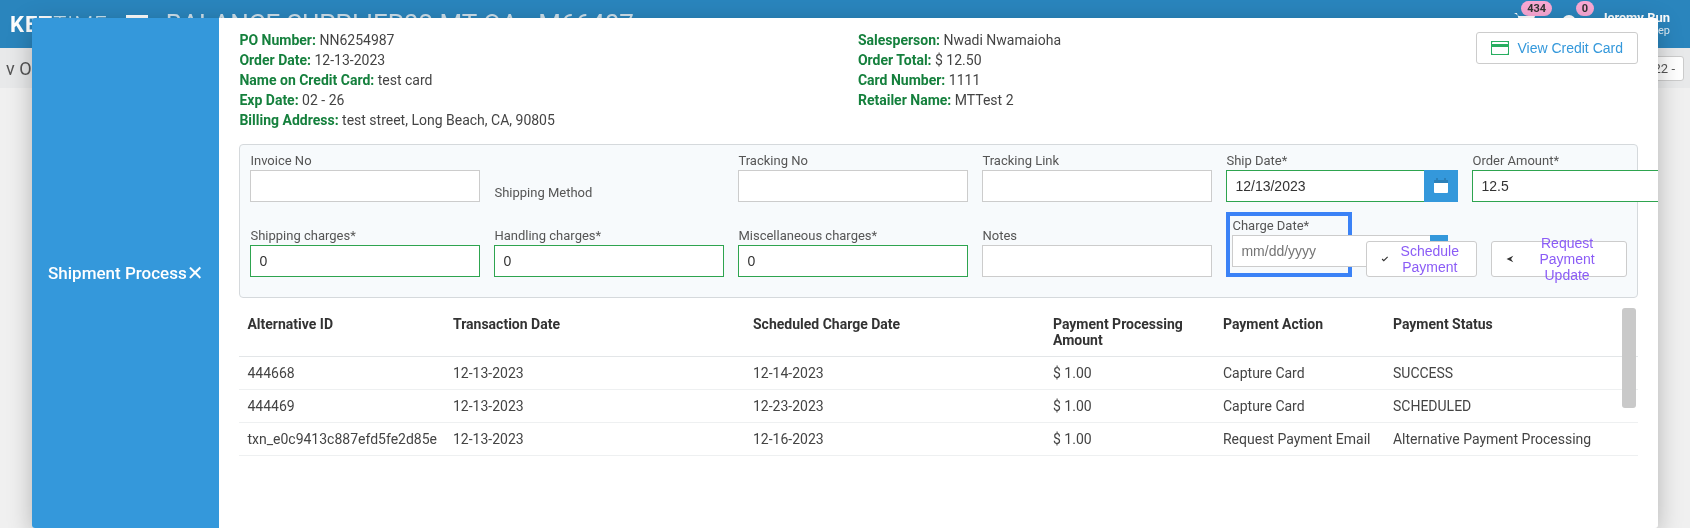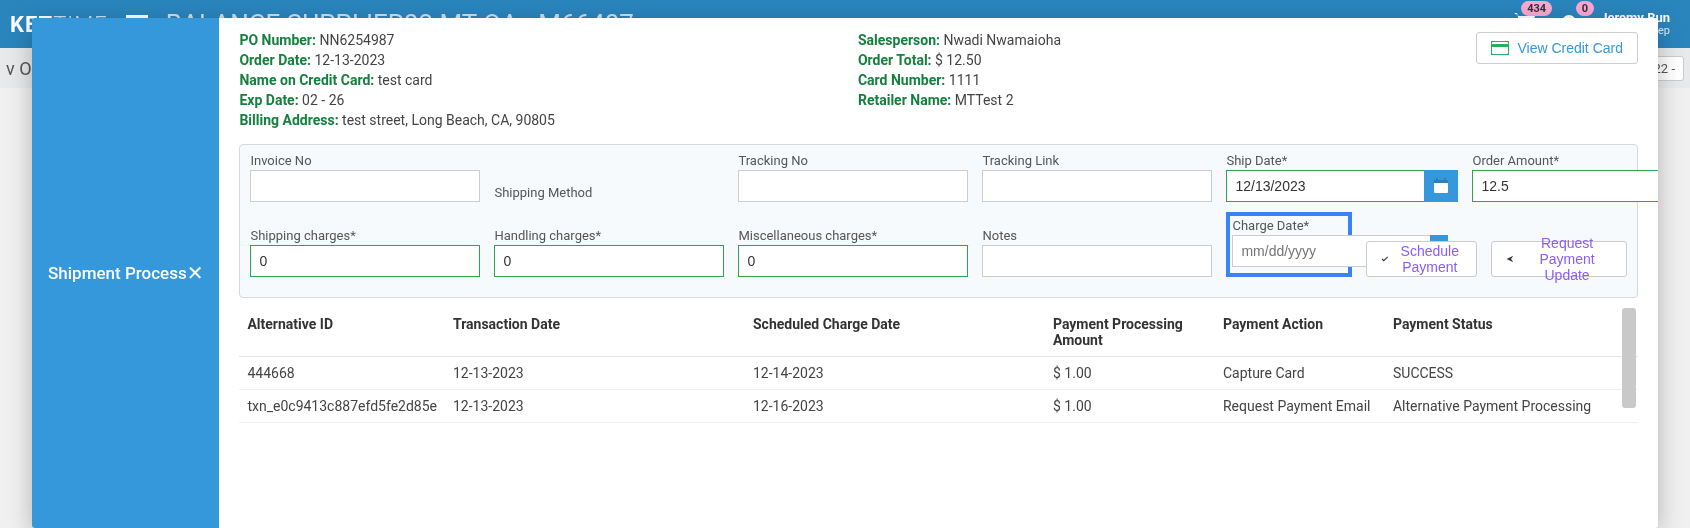--- a/index.html
+++ b/index.html
@@ -342,20 +342,28 @@
         <tbody id="tx-body">
             <tr>
               <td>444668</td>
               <td>12-13-2023</td>
               <td>12-14-2023</td>
               <td>$ 1.00</td>
               <td>Capture Card</td>
               <td>SUCCESS</td>
             </tr>
             <tr>
+              <td>444469</td>
+              <td>12-13-2023</td>
+              <td>12-23-2023</td>
+              <td>$ 1.00</td>
+              <td>Capture Card</td>
+              <td>SCHEDULED</td>
+            </tr>
+            <tr>
               <td>txn_e0c9413c887efd5fe2d85e</td>
               <td>12-13-2023</td>
               <td>12-16-2023</td>
               <td>$ 1.00</td>
               <td>Request Payment Email</td>
               <td>Alternative Payment Processing</td>
             </tr>
           </tbody>
       </table>
     </div>

